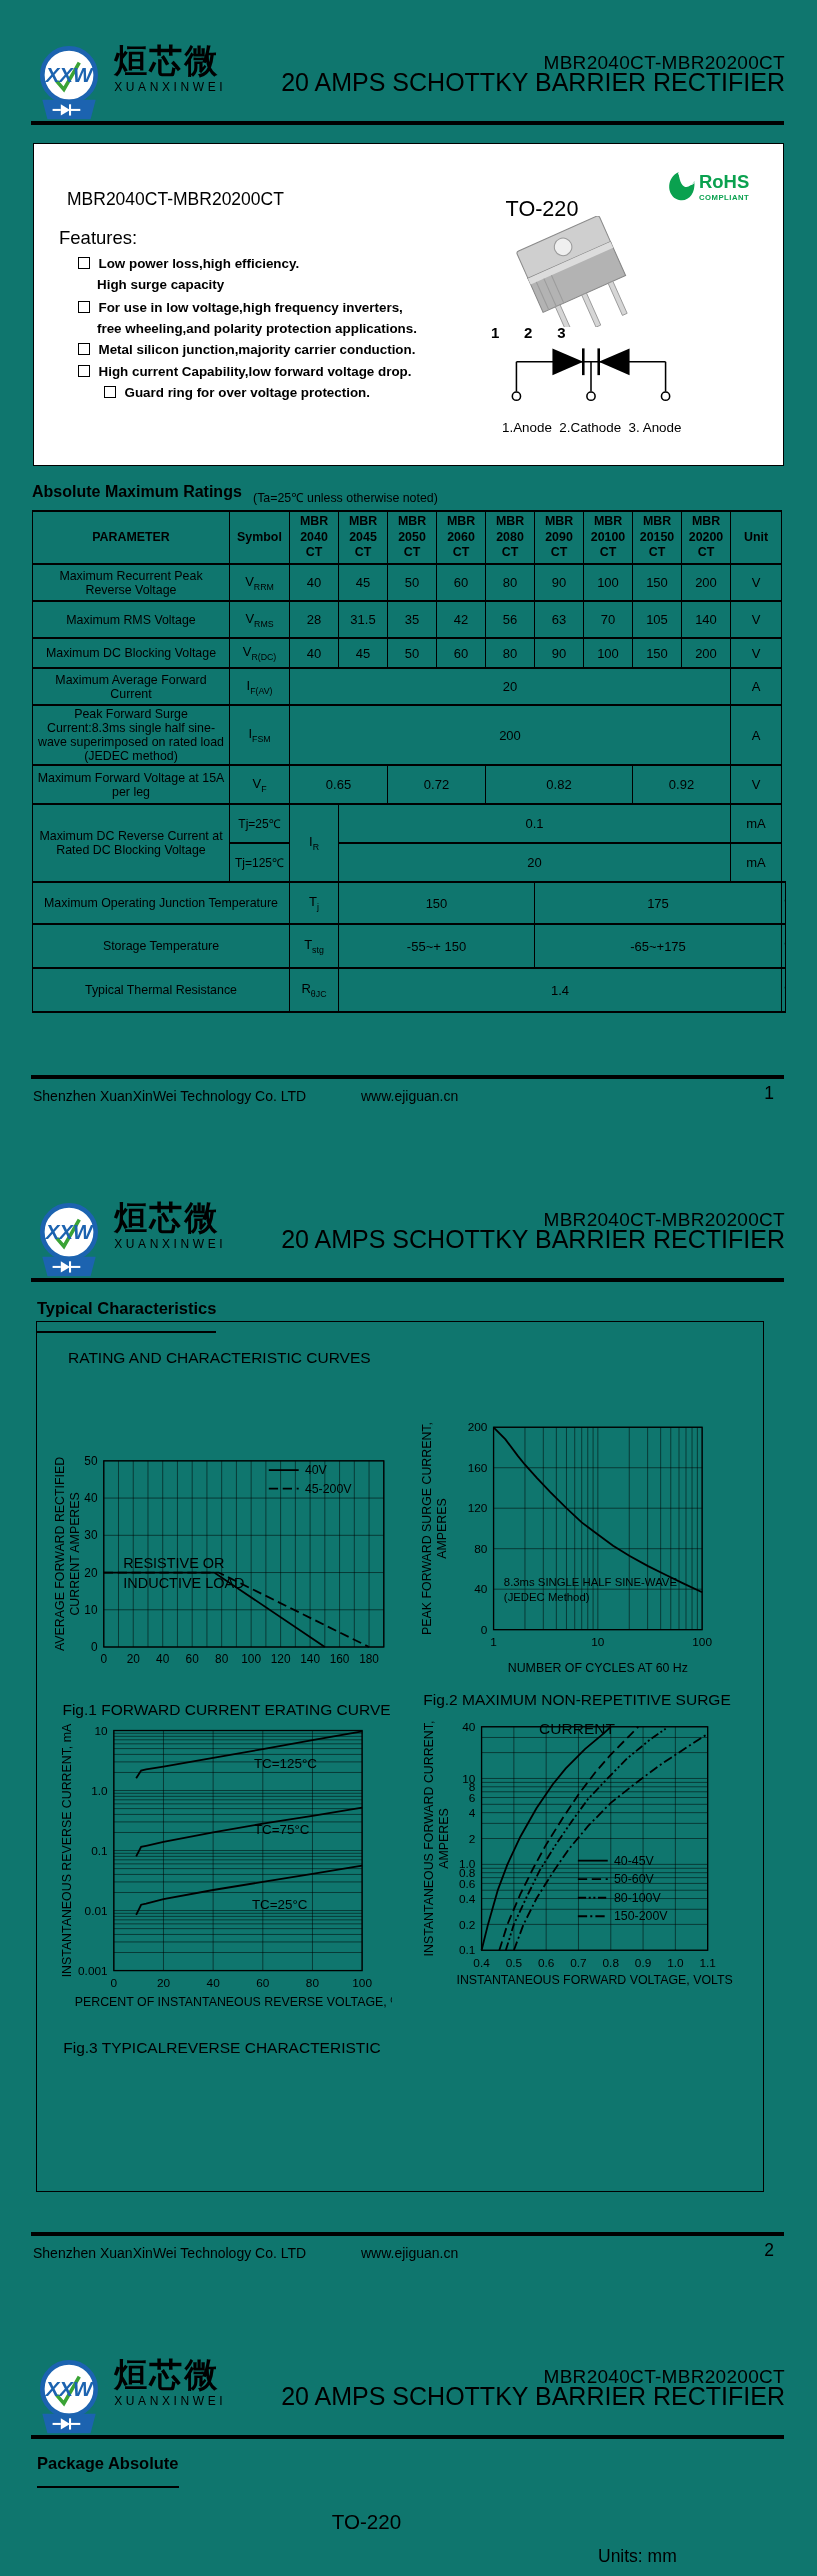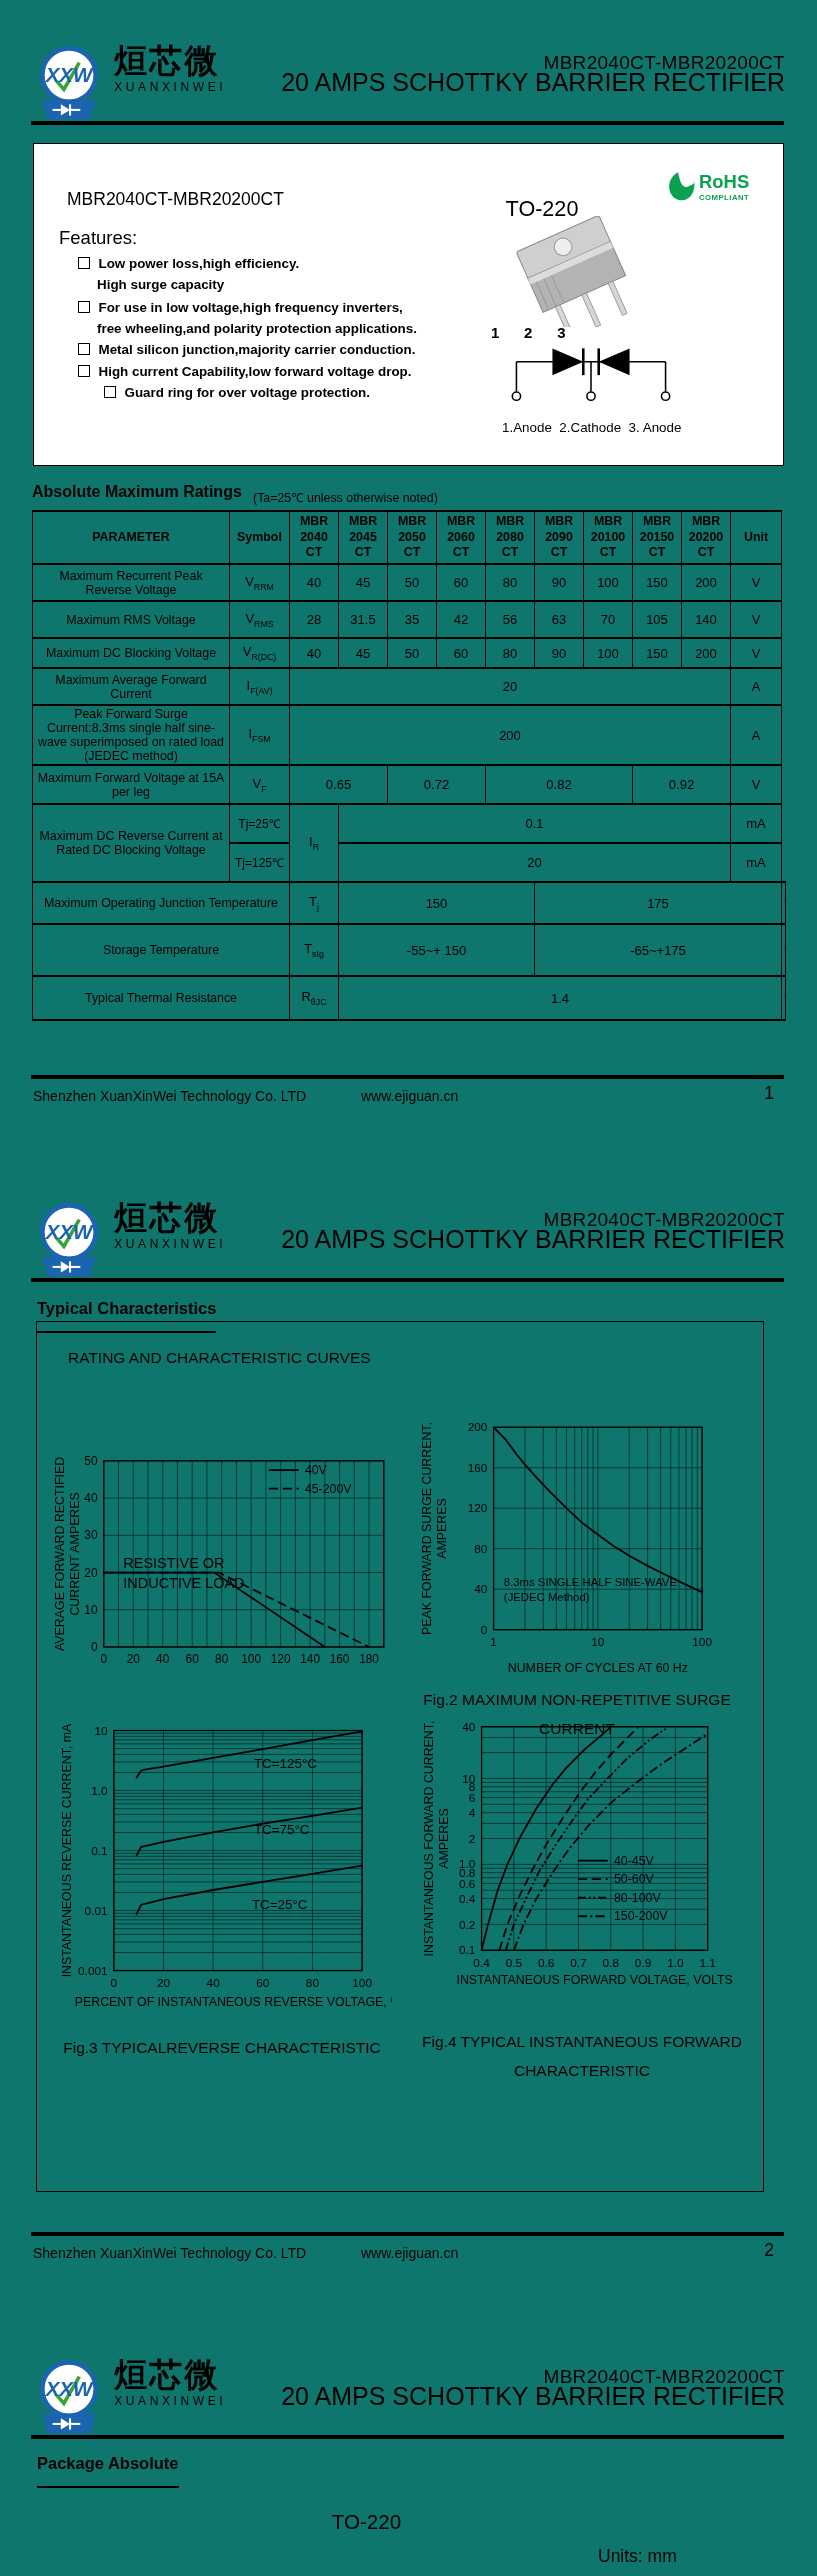--- a/index.html
+++ b/index.html
@@ -233,21 +233,21 @@
       <td colspan="8">20</td>
       <td>mA</td>
     </tr>
     <tr style="height:42px">
       <td class="param" colspan="2">Maximum Operating Junction Temperature</td>
       <td><span>T</span><sub>j</sub></td>
       <td colspan="4">150</td>
       <td colspan="5">175</td>
       <td>℃</td>
     </tr>
-    <tr style="height:52px">
+    <tr style="height:44px">
       <td class="param" colspan="2">Storage Temperature</td>
       <td><span>T</span><sub>stg</sub></td>
       <td colspan="4">-55~+ 150</td>
       <td colspan="5">-65~+175</td>
       <td>℃</td>
     </tr>
     <tr style="height:44px">
       <td class="param" colspan="2">Typical Thermal Resistance</td>
       <td><span>R</span><sub>θJC</sub></td>
       <td colspan="9">1.4</td>
@@ -333,20 +333,21 @@
       <text x="100" y="118" font-size="23" text-anchor="end" fill="#000">50</text>
       <text x="34" y="290.5" font-size="24" text-anchor="middle" fill="#000" transform="rotate(-90 34 290.5)"><tspan x="34" dy="0">AVERAGE FORWARD RECTIFIED</tspan><tspan x="34" dy="1.25em">CURRENT AMPERES</tspan></text>
       <line x1="432" y1="128" x2="490" y2="128" stroke="#000" stroke-width="3.5" stroke-dasharray=""></line>
       <text x="502" y="136" font-size="24" text-anchor="start" fill="#000">40V</text>
       <line x1="432" y1="164" x2="490" y2="164" stroke="#000" stroke-width="3.5" stroke-dasharray="18,9"></line>
       <text x="502" y="172" font-size="24" text-anchor="start" fill="#000">45-200V</text>
       <text x="150" y="318" font-size="28" text-anchor="start" fill="#000"><tspan x="150" dy="0">RESISTIVE OR</tspan><tspan x="150" dy="1.35em">INDUCTIVE LOAD</tspan></text>
       <polyline points="112.0,326.6 326.3,326.6 540.7,471.0" fill="none" stroke="#000" stroke-width="3.5" stroke-dasharray=""></polyline>
       <polyline points="112.0,326.6 334.9,326.6 626.4,471.0" fill="none" stroke="#000" stroke-width="3.5" stroke-dasharray="18,9"></polyline>
     </svg>
+  <div class="caption" style="left:46px;top:538px;width:361px;">Fig.1 FORWARD CURRENT ERATING CURVE</div>
 
   <svg class="abs" style="left:407px;top:227px;" width="340" height="309" viewBox="0 0 660 600">
       <line x1="168" y1="84" x2="168" y2="477" stroke="#000" stroke-width="1"></line>
       <line x1="228.9585741219562" y1="84" x2="228.9585741219562" y2="477" stroke="#000" stroke-width="1"></line>
       <line x1="264.61705408073163" y1="84" x2="264.61705408073163" y2="477" stroke="#000" stroke-width="1"></line>
       <line x1="289.9171482439124" y1="84" x2="289.9171482439124" y2="477" stroke="#000" stroke-width="1"></line>
       <line x1="309.5414258780438" y1="84" x2="309.5414258780438" y2="477" stroke="#000" stroke-width="1"></line>
       <line x1="325.5756282026878" y1="84" x2="325.5756282026878" y2="477" stroke="#000" stroke-width="1"></line>
       <line x1="339.132353102887" y1="84" x2="339.132353102887" y2="477" stroke="#000" stroke-width="1"></line>
       <line x1="350.87572236586857" y1="84" x2="350.87572236586857" y2="477" stroke="#000" stroke-width="1"></line>
@@ -512,22 +513,20 @@
       <text x="392" y="354" font-size="24" text-anchor="start" fill="#000">50-60V</text>
       <line x1="322" y1="382" x2="380" y2="382" stroke="#000" stroke-width="3.5" stroke-dasharray="16,5,4,5,4,5"></line>
       <text x="392" y="390" font-size="24" text-anchor="start" fill="#000">80-100V</text>
       <line x1="322" y1="418" x2="380" y2="418" stroke="#000" stroke-width="3.5" stroke-dasharray="18,6,4,6"></line>
       <text x="392" y="426" font-size="24" text-anchor="start" fill="#000">150-200V</text>
       <polyline points="135.0,484.0 147.5,433.8 166.4,367.4 185.2,317.2 210.3,263.5 241.6,208.3 273.0,162.2 298.1,131.4 335.7,93.3 373.3,61.8 385.9,50.0" fill="none" stroke="#000" stroke-width="3.5" stroke-dasharray=""></polyline>
       <polyline points="169.5,484.0 185.2,433.8 210.3,375.1 235.3,324.8 260.4,278.8 291.8,228.6 323.1,181.6 354.5,140.3 385.9,103.9 423.5,66.2 439.2,50.0" fill="none" stroke="#000" stroke-width="3.5" stroke-dasharray="18,9"></polyline>
       <polyline points="182.0,484.0 197.7,433.8 222.8,380.0 247.9,329.0 279.2,278.8 310.6,233.0 342.0,189.9 379.6,150.4 417.2,112.0 461.1,75.8 492.5,53.7" fill="none" stroke="#000" stroke-width="3.5" stroke-dasharray="16,5,4,5,4,5"></polyline>
       <polyline points="197.7,484.0 216.5,433.8 241.6,383.6 273.0,333.4 304.3,287.8 342.0,242.6 385.9,197.8 436.0,158.1 486.2,121.0 542.6,84.0 574.0,63.9" fill="none" stroke="#000" stroke-width="3.5" stroke-dasharray="18,6,4,6"></polyline>
     </svg>
-  <div class="caption" style="left:412px;top:870px;width:340px;">Fig.4 TYPICAL INSTANTANEOUS FORWARD
-CHARACTERISTIC</div>
 
   <div class="rule" style="top:1075px;"></div>
   <div class="footer-co">Shenzhen XuanXinWei Technology Co. LTD</div>
   <div class="footer-web">www.ejiguan.cn</div>
   <div class="footer-pg">2</div>
 </div>
 
 <div class="page">
   <div class="abs" style="left:30px;top:44px;display:flex;">
     <svg width="77" height="80" viewBox="0 0 150 155">

